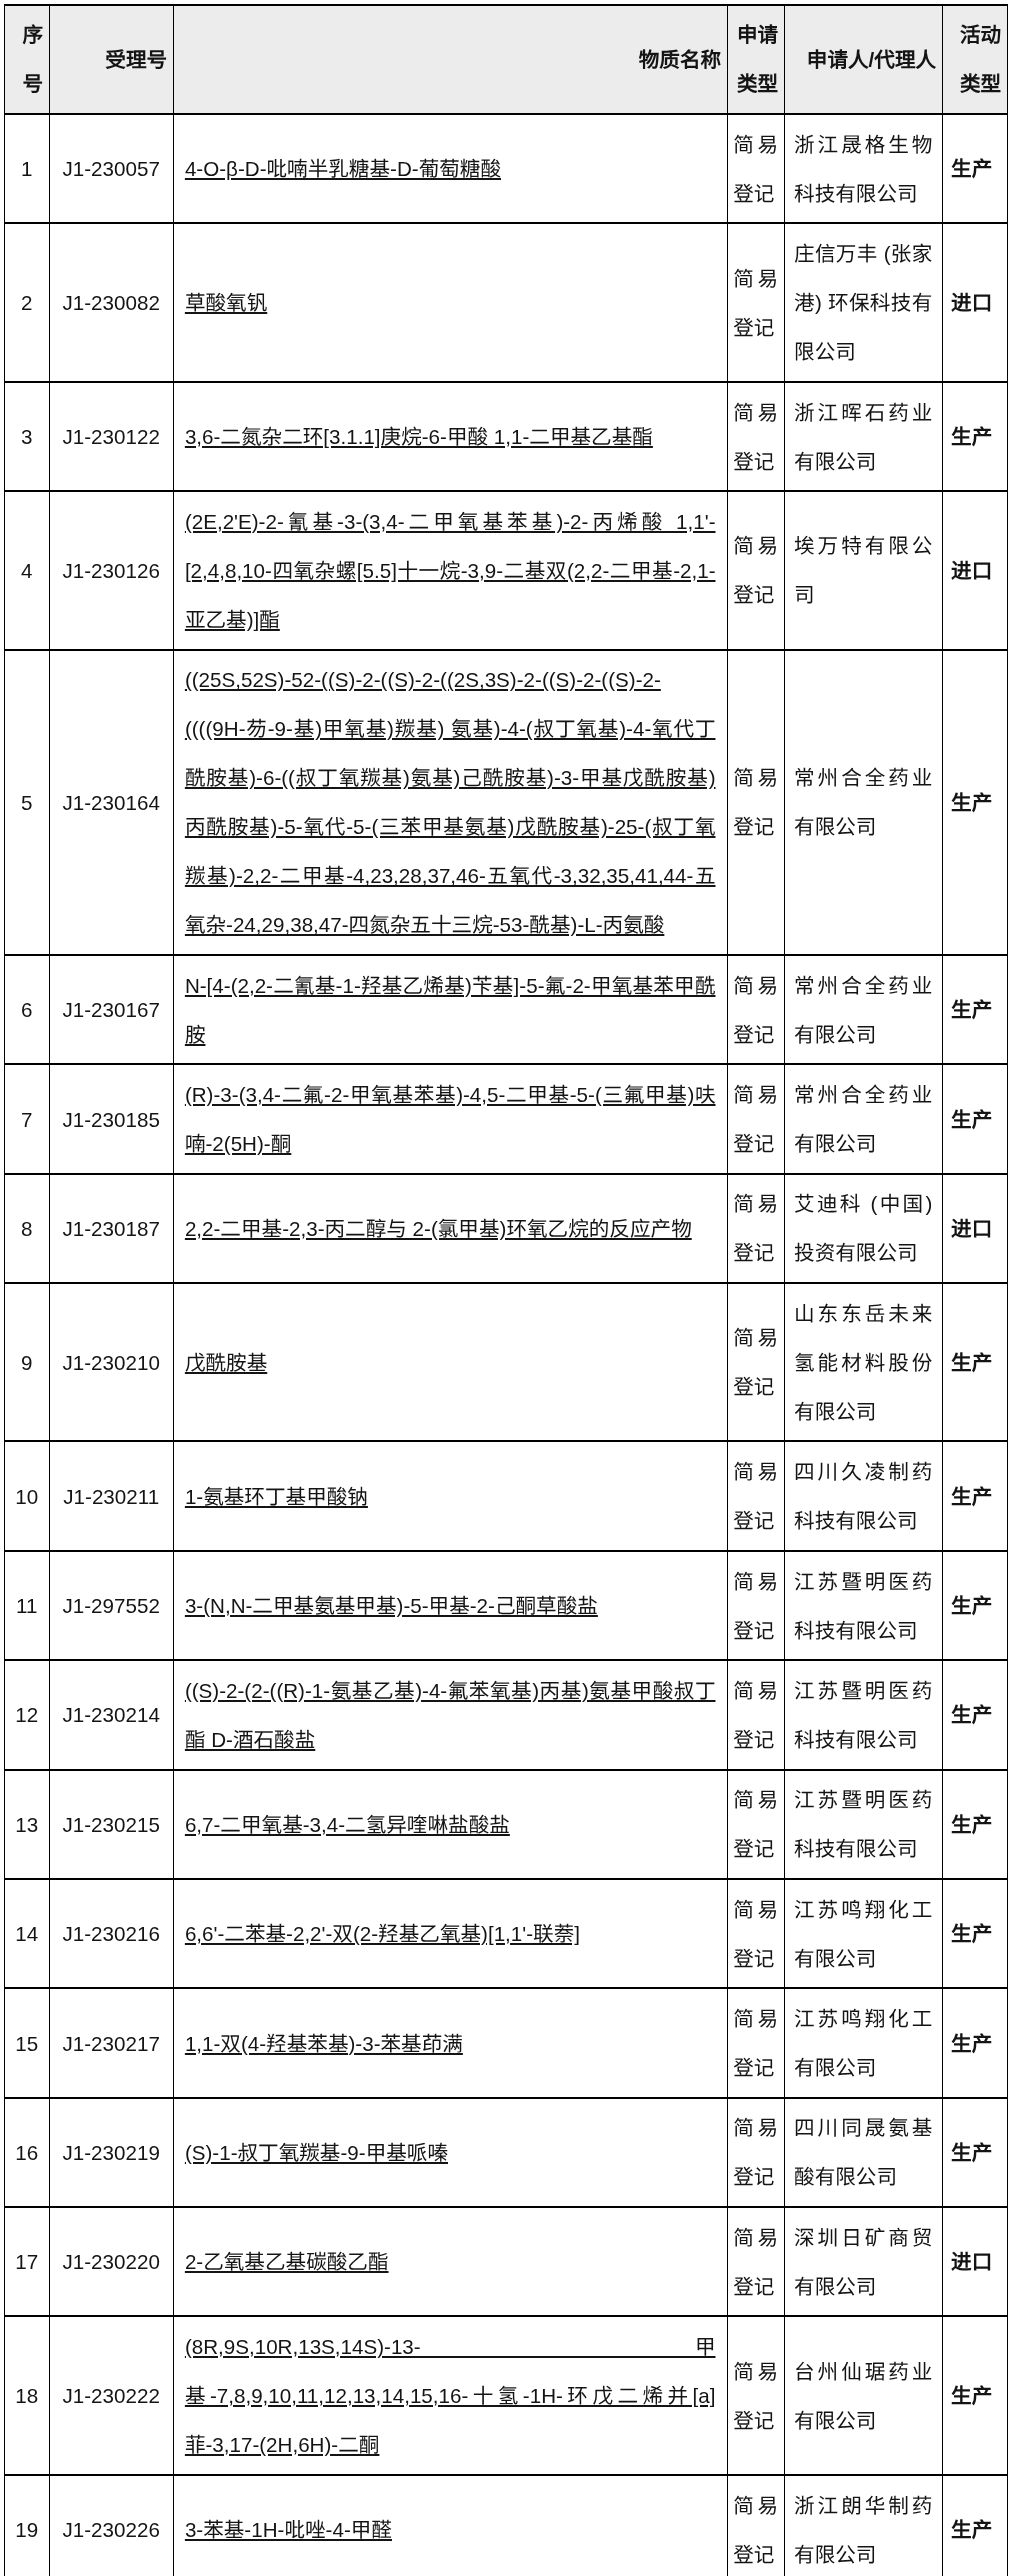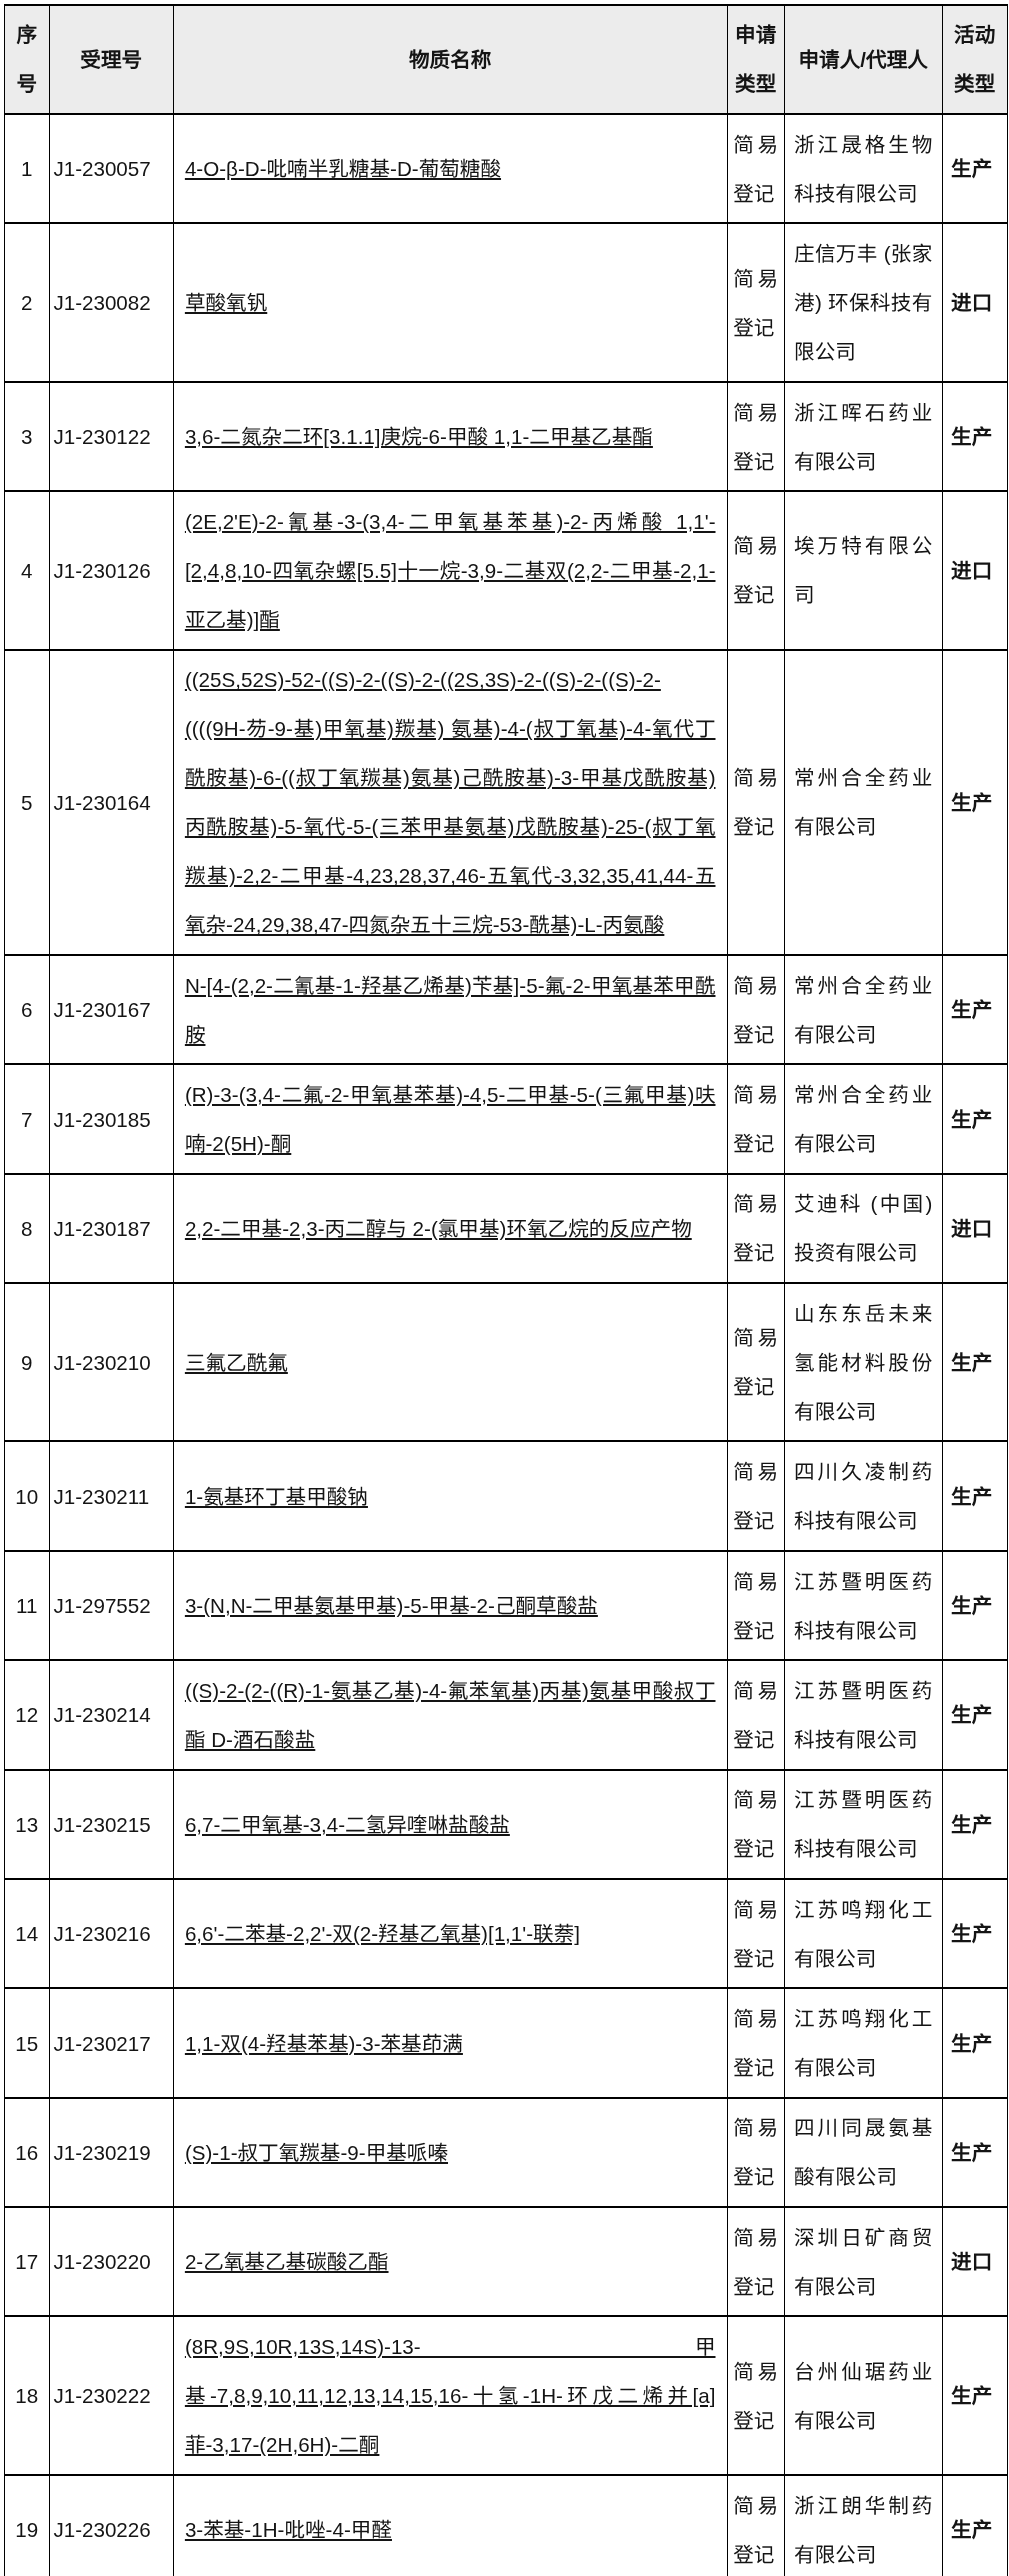--- a/index.html
+++ b/index.html
@@ -23,25 +23,25 @@
     border-bottom-width: 2.8px;
     vertical-align: middle;
     font-size: 20.6px;
     line-height: 49px;
     word-break: normal;
     overflow-wrap: anywhere;
   }
   .reg-table th {
     background: #ececec;
     font-weight: 700;
-    text-align: center;
+    text-align: right;
     padding: 4.7px 5.6px;
   }
   td.c-no       { text-align: center;  padding: 4.7px 3.7px;  }
-  td.c-id       {  padding: 4.7px 3.7px;  }
+  td.c-id       { text-align: center;  padding: 4.7px 3.7px;  }
   td.c-name     { text-align: justify; padding: 4.7px 11.2px; text-decoration: underline; }
   td.c-type     { text-align: justify; padding: 4.7px 5.6px;  }
   td.c-applicant{ text-align: justify; padding: 4.7px 9.4px; }
   td.c-activity { text-align: left;    padding: 4.7px 8.4px; font-weight: bold;  }
 </style>
 </head>
 <body>
 
 <table class="reg-table">
   <colgroup>
@@ -131,21 +131,21 @@
     <td class="c-id">J1-230187</td>
     <td class="c-name">2,2-二甲基-2,3-丙二醇与 2-(氯甲基)环氧乙烷的反应产物</td>
     <td class="c-type">简易登记</td>
     <td class="c-applicant">艾迪科 (中国) 投资有限公司</td>
     <td class="c-activity">进口</td>
   </tr>
 
   <tr>
     <td class="c-no">9</td>
     <td class="c-id">J1-230210</td>
-    <td class="c-name">三氟乙酰氟</td>
+    <td class="c-name">戊酰胺基</td>
     <td class="c-type">简易登记</td>
     <td class="c-applicant">山东东岳未来氢能材料股份有限公司</td>
     <td class="c-activity">生产</td>
   </tr>
 
   <tr>
     <td class="c-no">10</td>
     <td class="c-id">J1-230211</td>
     <td class="c-name">1-氨基环丁基甲酸钠</td>
     <td class="c-type">简易登记</td>

